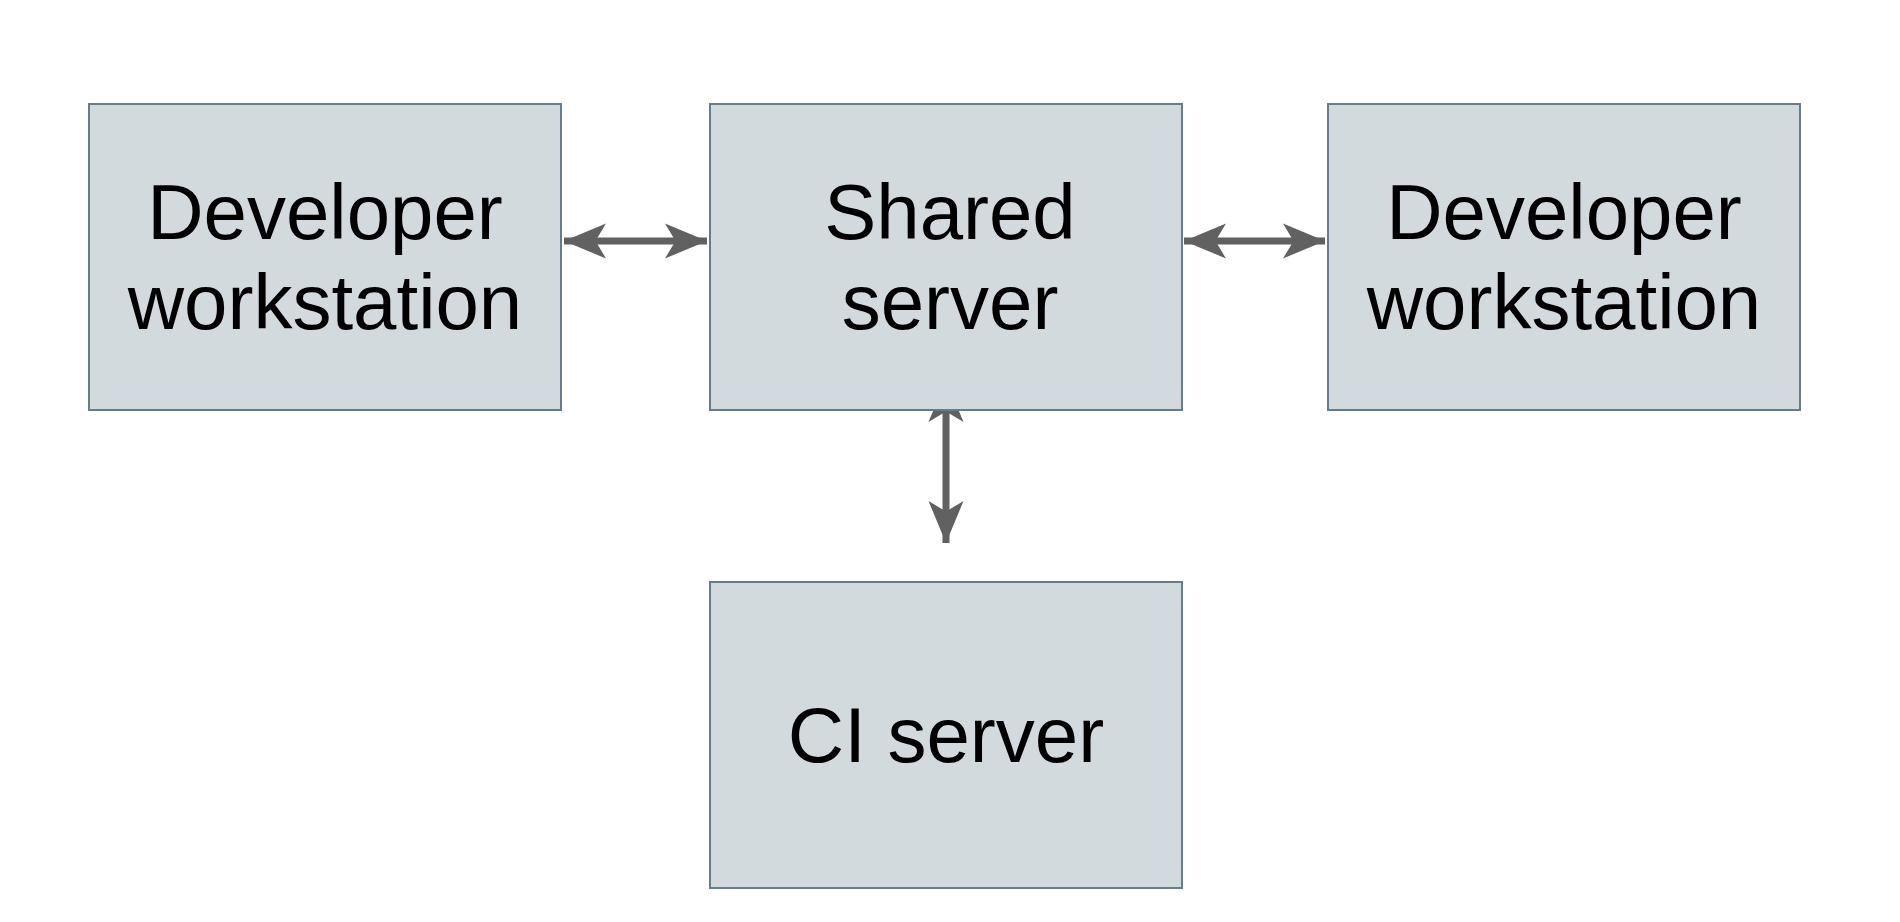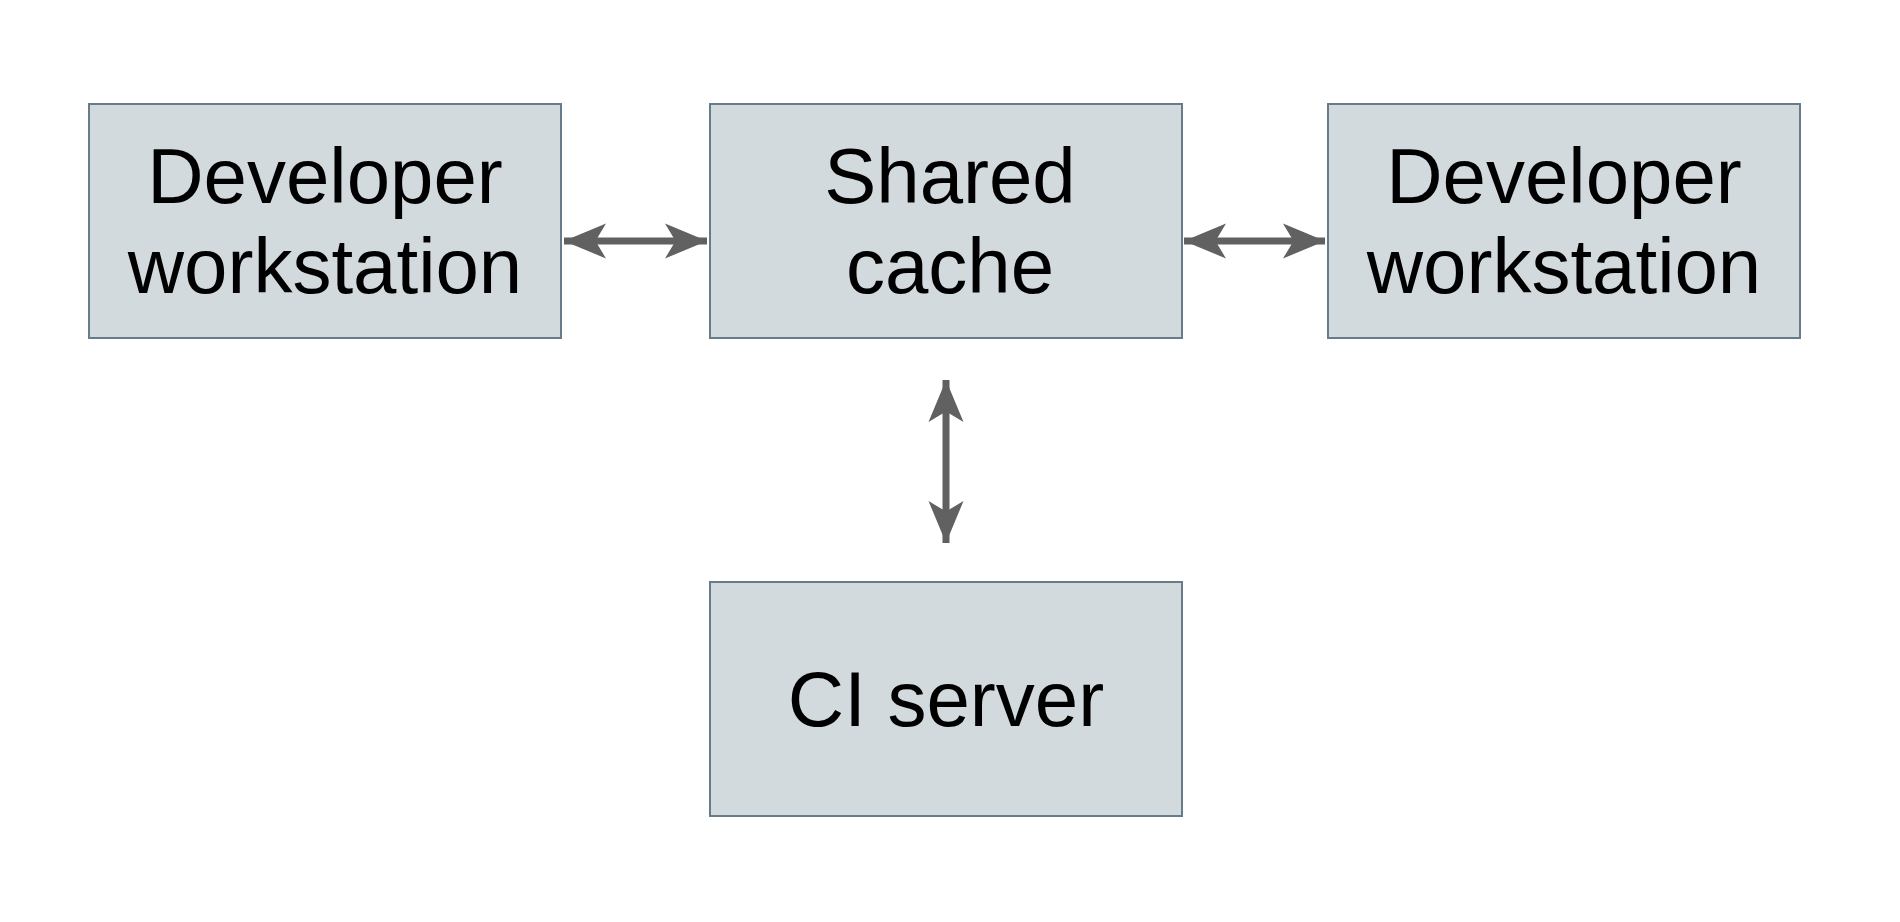--- a/index.html
+++ b/index.html
@@ -19,21 +19,21 @@
     position: absolute;
     left: 0;
     top: 0;
     width: 1900px;
     height: 922px;
     pointer-events: none;
   }
   .node {
     position: absolute;
     width: 474px;
-    height: 236px;
+    height: 308px;
     background: #d3dade;
     border: 2px solid #667c8a;
     box-sizing: border-box;
     display: flex;
     align-items: center;
     justify-content: center;
     text-align: center;
   }
   .node-label {
     font-size: 78px;
@@ -69,21 +69,21 @@
   <div class="node" id="node-dev-left">
     <div class="node-label">
       <span>Developer</span>
       <span>workstation</span>
     </div>
   </div>
 
   <div class="node" id="node-cache">
     <div class="node-label">
       <span>Shared</span>
-      <span>cache</span>
+      <span>server</span>
     </div>
   </div>
 
   <div class="node" id="node-dev-right">
     <div class="node-label">
       <span>Developer</span>
       <span>workstation</span>
     </div>
   </div>
 

